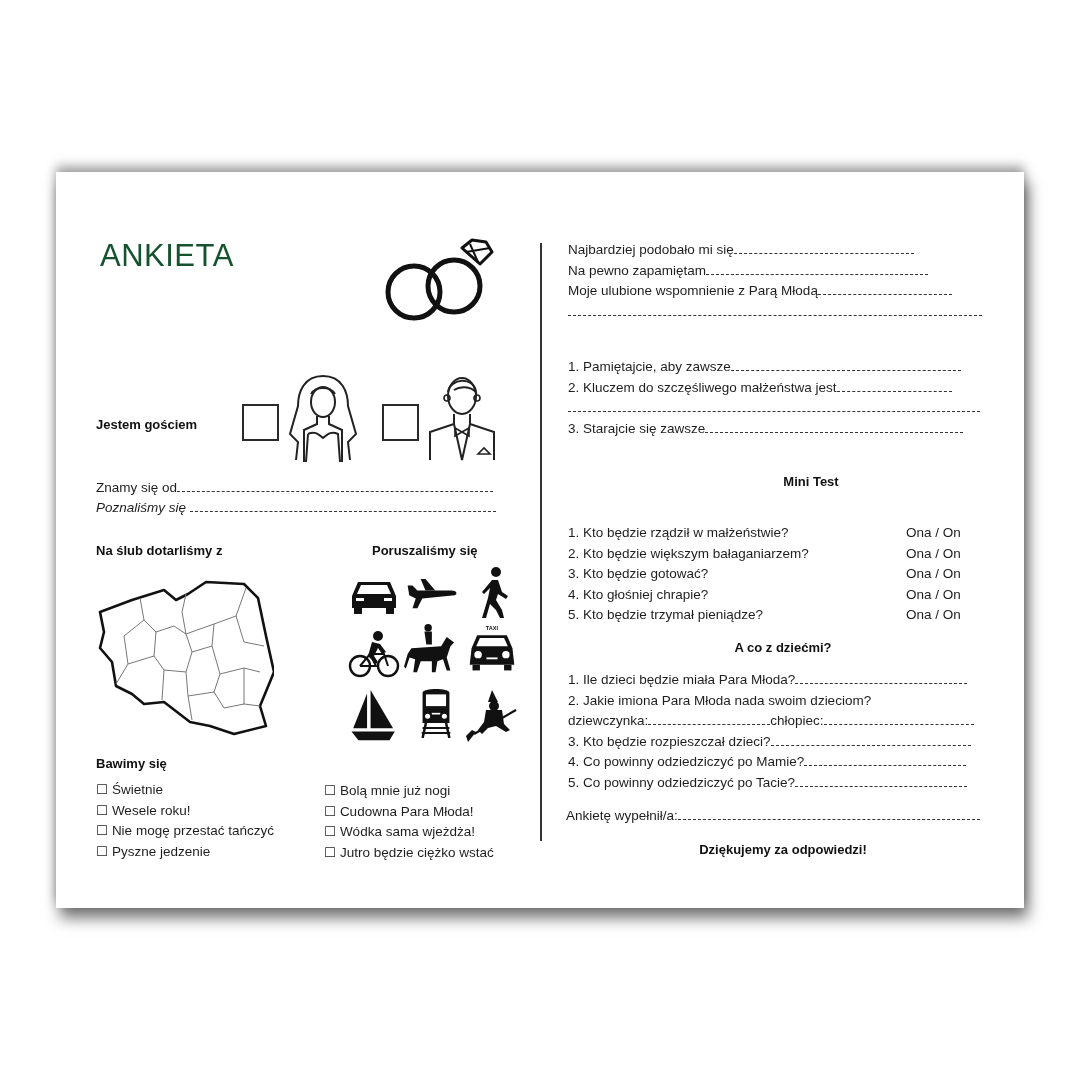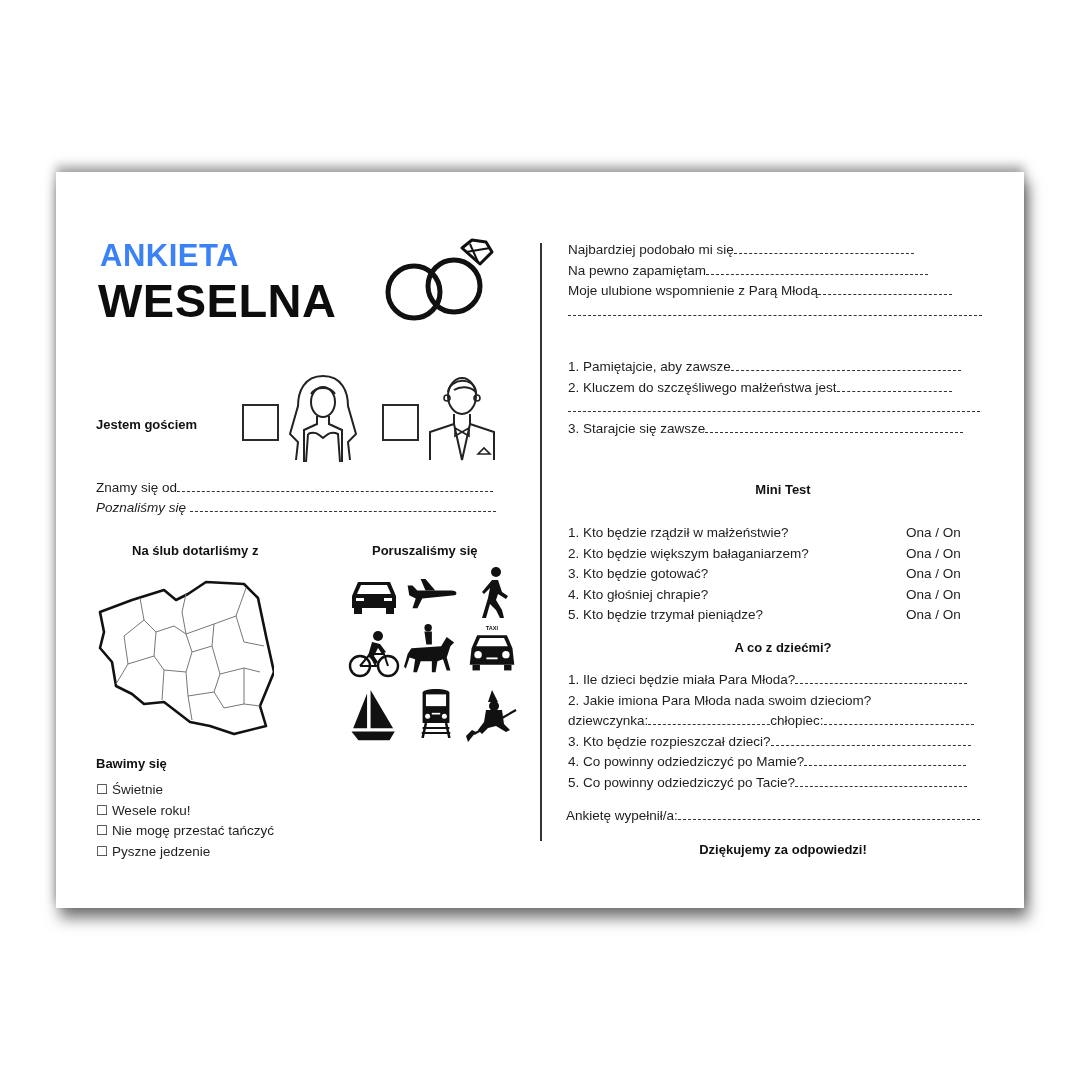--- a/index.html
+++ b/index.html
@@ -9,21 +9,21 @@
   .card {
     position: absolute; left: 56px; top: 172px; width: 968px; height: 736px;
     background: #ffffff;
     box-shadow: 4px 10px 14px rgba(0,0,0,0.55), 0 -6px 10px rgba(0,0,0,0.35);
   }
 
   .abs { position: absolute; }
   .t { font-size: 13.5px; line-height: 20.5px; white-space: nowrap; color: #1e1e1e; }
   .b { font-weight: bold; font-size: 13px; color: #111; }
 
-  .title1 { left: 44px; top: 66px; font-size: 31px; font-weight: bold; letter-spacing: 0.5px; color: #3b82f6; line-height: 36px; }
+  .title1 { left: 44px; top: 66px; font-size: 31px; font-weight: normal; letter-spacing: 0.5px; color: #14532d; line-height: 36px; }
   .title2 { left: 42px; top: 102px; font-size: 47px; font-weight: bold; letter-spacing: 0.5px; color: #0d0d0d; line-height: 54px; }
 
   .rings { left: 322px; top: 62px; width: 120px; height: 100px; }
 
   .guest-label { left: 40px; top: 243px; }
   .chk-big { width: 37px; height: 37px; border: 2.2px solid #2a2a2a; }
   .bride { left: 228px; top: 200px; width: 78px; height: 92px; }
   .groom { left: 368px; top: 198px; width: 76px; height: 92px; }
 
   .uline { display: inline-block; border-bottom: 1.3px dashed #333; vertical-align: baseline; height: 12px; }
@@ -37,21 +37,20 @@
 
   .right { left: 512px; }
   .center-h { left: 486px; width: 482px; text-align: center; }
 </style>
 </head>
 <body>
 
 <div class="card">
 
   <div class="abs title1">ANKIETA</div>
-  <div class="abs title2">WESELNA</div>
   <svg class="abs rings" viewBox="0 0 120 100">
     <circle cx="36" cy="58" r="26" fill="none" stroke="#111" stroke-width="5"></circle>
     <circle cx="76" cy="52" r="26" fill="none" stroke="#111" stroke-width="5"></circle>
     <polygon points="84,14 94,6 108,8 114,18 102,30" fill="none" stroke="#111" stroke-width="3" stroke-linejoin="round"></polygon>
     <line x1="92" y1="10" x2="100" y2="28" stroke="#111" stroke-width="2"></line>
     <line x1="88" y1="18" x2="112" y2="14" stroke="#111" stroke-width="2"></line>
   </svg>
 
   <div class="abs t b guest-label">Jestem gościem</div>
   <div class="abs chk-big" style="left:186px; top:232px;"></div>
@@ -75,21 +74,21 @@
     <path d="M54 84 L60 78 L66 84 Z" fill="none" stroke="#222" stroke-width="1.6"></path>
   </svg>
 
   <div class="abs t" style="left:40px; top:306px;">
     <span>Znamy się od</span><span class="uline" style="width:316px;"></span>
   </div>
   <div class="abs t" style="left:40px; top:326px;font-style:italic;">
     <span>Poznaliśmy się </span><span class="uline" style="width:306px;"></span>
   </div>
 
-  <div class="abs t b" style="left:40px; top:369px;margin-left:36px;">Na ślub dotarliśmy z</div>
+  <div class="abs t b" style="left:40px; top:369px;">Na ślub dotarliśmy z</div>
   <svg class="abs map" viewBox="0 0 180 170">
     <path d="M6 36 L38 24 L70 14 L82 24 L94 18 L112 6 L150 8 L164 22 L172 60 L180 96 L166 130 L172 150 L140 158 L116 150 L96 146 L70 126 L50 128 L38 118 L22 110 L18 86 L6 72 L10 56 Z" fill="none" stroke="#111" stroke-width="2.6" stroke-linejoin="round"></path>
     <g fill="none" stroke="#777" stroke-width="1">
       <path d="M46 22 L50 44 L62 56 L80 50 L92 58 L120 48 L142 40 L152 12"></path>
       <path d="M92 18 L88 36 L92 58"></path>
       <path d="M50 44 L30 60 L34 88 L22 108"></path>
       <path d="M62 56 L60 80 L70 94 L92 96 L98 76 L92 58"></path>
       <path d="M120 48 L118 70 L98 76"></path>
       <path d="M142 40 L150 66 L170 70"></path>
       <path d="M118 70 L126 98 L150 92 L166 96"></path>
@@ -166,38 +165,44 @@
     </svg>
   </div>
 
   <div class="abs t b" style="left:40px; top:582px;">Bawimy się</div>
   <div class="abs" style="left:40px; top:608px;">
     <div class="t"><span>☐</span> <span>Świetnie</span></div>
     <div class="t"><span>☐</span> <span>Wesele roku!</span></div>
     <div class="t"><span>☐</span> <span>Nie mogę przestać tańczyć</span></div>
     <div class="t"><span>☐</span> <span>Pyszne jedzenie</span></div>
   </div>
+  <div class="abs" style="left:268px; top:609px;">
+    <div class="t"><span>☐</span> <span>Bolą mnie już nogi</span></div>
+    <div class="t"><span>☐</span> <span>Cudowna Para Młoda!</span></div>
+    <div class="t"><span>☐</span> <span>Wódka sama wjeżdża!</span></div>
+    <div class="t"><span>☐</span> <span>Jutro będzie ciężko wstać</span></div>
+  </div>
 
   <div class="abs divider"></div>
 
   <div class="abs right" style="top:68px;">
     <div class="t"><span>Najbardziej  podobało mi się</span><span class="uline" style="width:180px;"></span></div>
     <div class="t"><span>Na pewno zapamiętam</span><span class="uline" style="width:222px;"></span></div>
     <div class="t"><span>Moje ulubione wspomnienie z Parą Młodą</span><span class="uline" style="width:134px;"></span></div>
     <div class="t"><span class="uline" style="width:414px;"></span></div>
   </div>
 
   <div class="abs right" style="top:185px;">
     <div class="t"><span>1. Pamiętajcie, aby zawsze</span><span class="uline" style="width:230px;"></span></div>
     <div class="t"><span>2. Kluczem do szczęśliwego małżeństwa jest</span><span class="uline" style="width:115px;"></span></div>
     <div class="t"><span class="uline" style="width:412px;"></span></div>
     <div class="t"><span>3. Starajcie się zawsze</span><span class="uline" style="width:258px;"></span></div>
   </div>
 
-  <div class="abs t b center-h" style="top:308px;">Mini Test</div>
+  <div class="abs t b center-h" style="top:300px;margin-left:28px;">Mini Test</div>
   <div class="abs right" style="top:351px; width:420px;">
     <div class="t" style="position:relative;"><span>1. Kto będzie rządził w małżeństwie?</span><span style="position:absolute; left:338px;">Ona  /  On</span></div>
     <div class="t" style="position:relative;"><span>2. Kto będzie większym bałaganiarzem?</span><span style="position:absolute; left:338px;">Ona  /  On</span></div>
     <div class="t" style="position:relative;"><span>3. Kto będzie gotować?</span><span style="position:absolute; left:338px;">Ona  /  On</span></div>
     <div class="t" style="position:relative;"><span>4. Kto głośniej chrapie?</span><span style="position:absolute; left:338px;">Ona  /  On</span></div>
     <div class="t" style="position:relative;"><span>5. Kto będzie trzymał pieniądze?</span><span style="position:absolute; left:338px;">Ona  /  On</span></div>
   </div>
 
   <div class="abs t b center-h" style="top:466px;">A co z dziećmi?</div>
   <div class="abs right" style="top:498px;">

